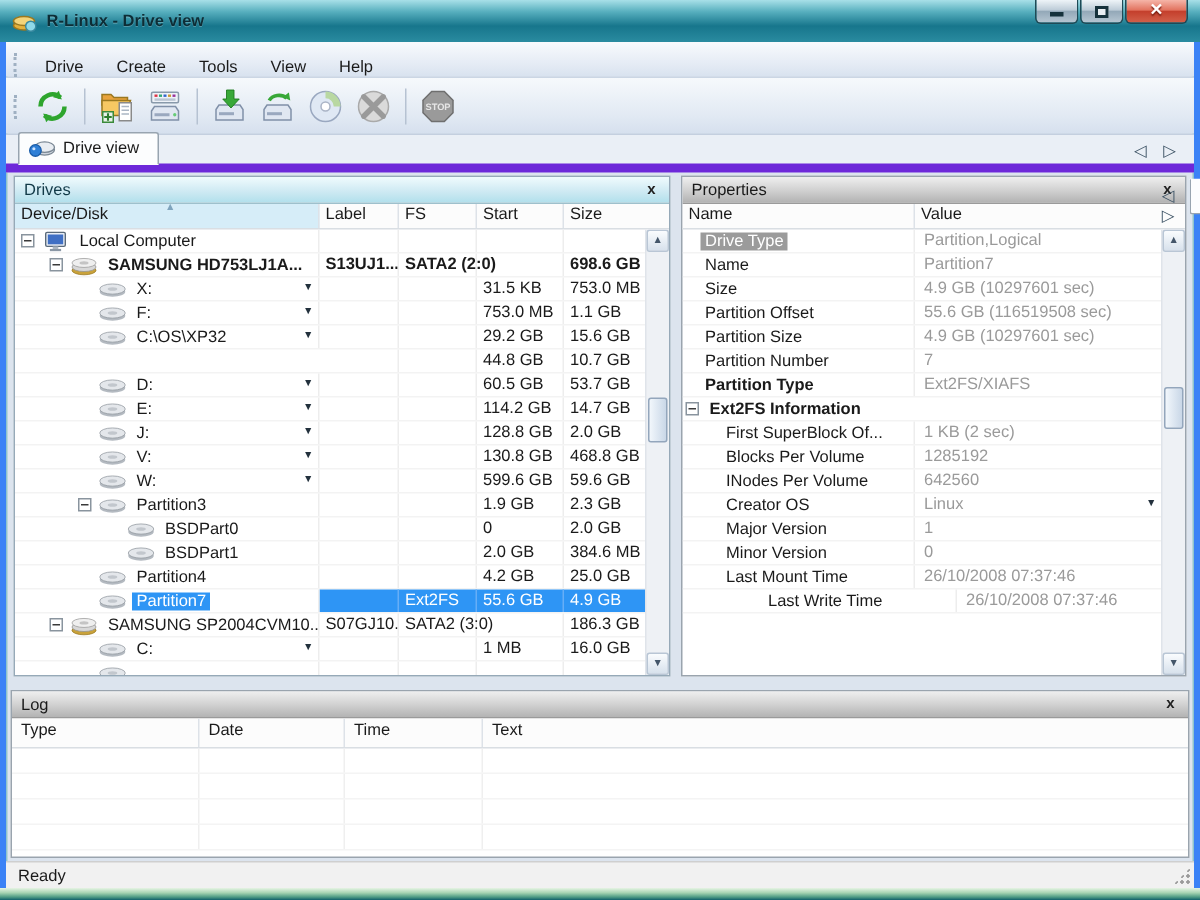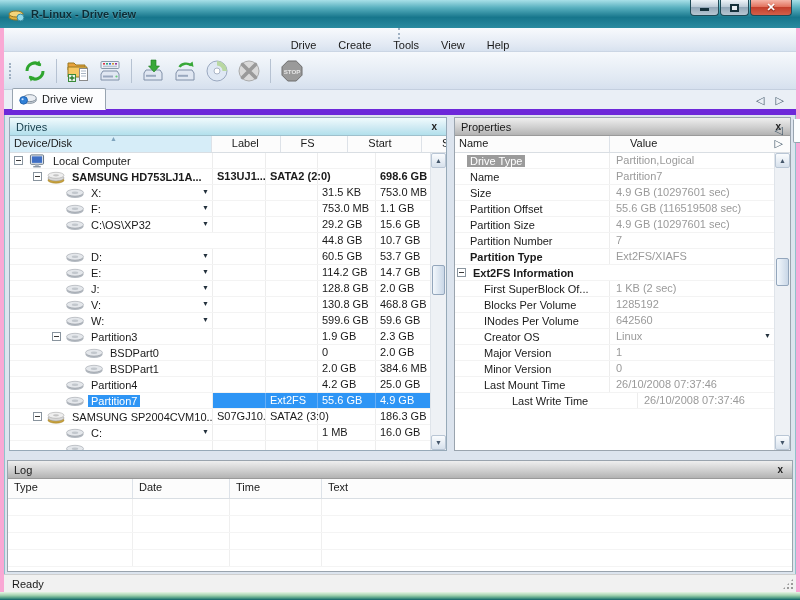--- a/index.html
+++ b/index.html
@@ -1,19 +1,19 @@
 <!DOCTYPE html>
 <html><head>
 <meta charset="utf-8">
 <style>
   * { box-sizing: border-box; margin: 0; padding: 0; }
   html,body { width:800px; height:600px; overflow:hidden; }
   body { font-family:"Liberation Sans", sans-serif; font-size:11px; color:#1a1a1a; }
 
-  .window { position:relative; width:800px; height:600px; background:#f9a8d4; }
+  .window { position:relative; width:800px; height:600px; background:#3b82f6; }
   .bottom-band { position:absolute; left:0; right:0; bottom:0; height:8px;
     background:linear-gradient(180deg,#e6f4e4 0%,#a6d4b2 40%,#4e9c84 75%,#11606b 100%); }
 
   
   .titlebar { position:absolute; top:0; left:0; right:0; height:28px; display:flex; align-items:center;
     background:linear-gradient(180deg,#a8e0e8 0%,#57afbe 28%,#17768c 62%,#2a8ba0 100%); padding-left:8px; }
   .titlebar .app-icon { width:17px; height:15px; margin-right:6px; }
   .title-text { color:#0d2d36; font-weight:bold; text-shadow:0 1px 0 rgba(255,255,255,.25); }
   .winbtns { position:absolute; right:8px; top:0; display:flex; gap:1px; }
   .wbtn { width:29px; height:16px; border:1px solid #1f4a56; border-top:none; border-radius:0 0 4px 4px;
@@ -21,22 +21,22 @@
     display:flex; align-items:center; justify-content:center; }
   .wbtn.close { width:42px; background:linear-gradient(180deg,#f5b5a8 0%,#e2735f 45%,#c43f2c 50%,#d2604a 100%); }
   .glyph-min { width:9px; height:3px; background:#16323c; margin-top:4px; }
   .glyph-max { width:9px; height:8px; border:2px solid #16323c; background:#e8eef2; }
   .glyph-close { color:#fff; font-weight:bold; font-size:11px; line-height:11px; text-shadow:0 1px 1px #7a1f12; }
 
   
   .window-body { position:absolute; top:28px; left:4px; right:4px; bottom:8px; background:#dce4ee;
     display:flex; flex-direction:column; box-shadow:0 0 0 1px #8fc3cc inset; }
 
-  .menubar { height:24px; display:flex; align-items:center;
-    background:linear-gradient(180deg,#f8fafd 0%,#e3eaf4 70%,#d8e2ef 100%); border-bottom:1px solid #cbd6e4;flex-direction:column; }
+  .menubar { height:24px; display:flex; align-items:flex-end;
+    background:linear-gradient(180deg,#f8fafd 0%,#e3eaf4 70%,#d8e2ef 100%); border-bottom:1px solid #cbd6e4; }
   .grip { width:3px; height:16px; margin:0 7px 0 5px; border-left:2px dotted #9fb0c2; }
   .menu-item { padding:3px 11px; }
 
   .toolbar { height:38px; display:flex; align-items:center;
     background:linear-gradient(180deg,#f6f9fc 0%,#e1e9f3 70%,#d6e0ee 100%); border-bottom:1px solid #c4cfdf; }
   .tbtn { width:32px; height:30px; display:flex; align-items:center; justify-content:center; border-radius:2px; }
   .tbtn svg { width:24px; height:24px; }
   .tsep { width:1px; height:24px; background:#b6c2d2; margin:0 5px; }
 
   .tabbar { height:25px; position:relative; background:#eaeff6; border-bottom:6px solid #6d28d9; }
@@ -52,21 +52,21 @@
   .panel { background:#fff; border:1px solid #96a9b8; display:flex; flex-direction:column; overflow:hidden; }
   .drives-panel { width:438px; }
   .right-col { flex:1; display:flex; }
   .props-panel { flex:1; border-color:#9aa4ae; }
 
   .ptitle { height:18px; flex:none; display:flex; align-items:center; padding:0 6px; border-bottom:1px solid #9ec0cc; }
   .ptitle-drives { background:linear-gradient(180deg,#f0fbfd 0%,#cfeaf3 55%,#b2e0ec 100%); color:#123a48; }
   .ptitle-gray { background:linear-gradient(180deg,#efefef 0%,#cfcfcf 55%,#b3b3b3 100%); border-bottom-color:#9a9a9a; }
   .ptitle .x { margin-left:auto; font-weight:bold; font-size:10px; color:#222; padding:0 3px; }
 
-  .ghead { height:17px; flex:none; display:flex; background:#fcfcfc; border-bottom:1px solid #d9dee3;gap:16px; }
+  .ghead { height:17px; flex:none; display:flex; background:#fcfcfc; border-bottom:1px solid #d9dee3; }
   .hcell { border-right:1px solid #dde2e8; padding:1px 4px; position:relative; white-space:nowrap; overflow:hidden; }
   .hcell.sorted { background:#d6edf8; }
   .sort-arrow { position:absolute; left:100px; top:-1px; font-size:7px; color:#7fa4bd; }
 
   .rows { flex:1; position:relative; overflow:hidden; }
   .rows-inner { position:absolute; left:0; top:0; right:16px; }
 
   .drow { height:16px; display:flex; border-bottom:1px solid #f3f3f3; white-space:nowrap; }
   .cell { border-right:1px solid #ededed; padding:1px 4px 0 4px; overflow:hidden; }
   .c-name { width:203px; flex:none; position:relative; display:flex; align-items:center; padding:0 2px; }

